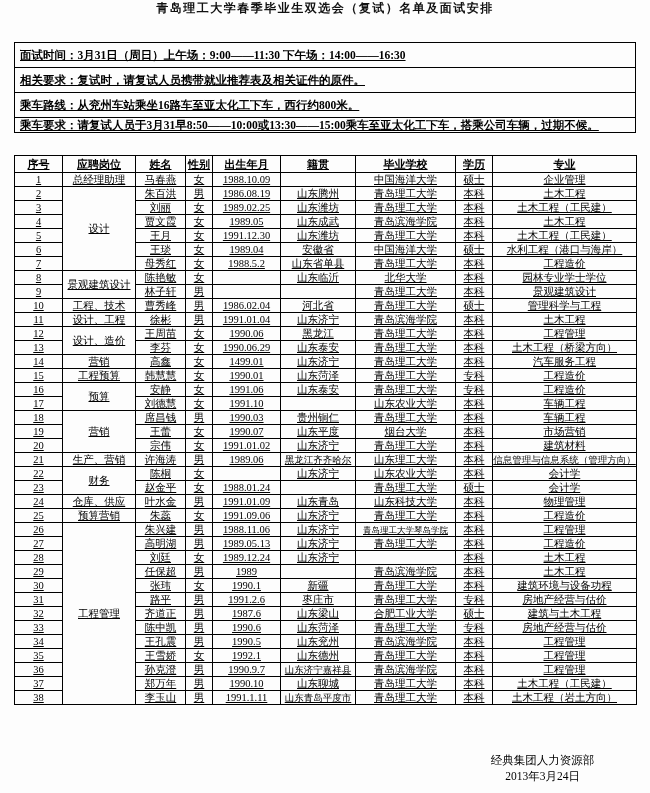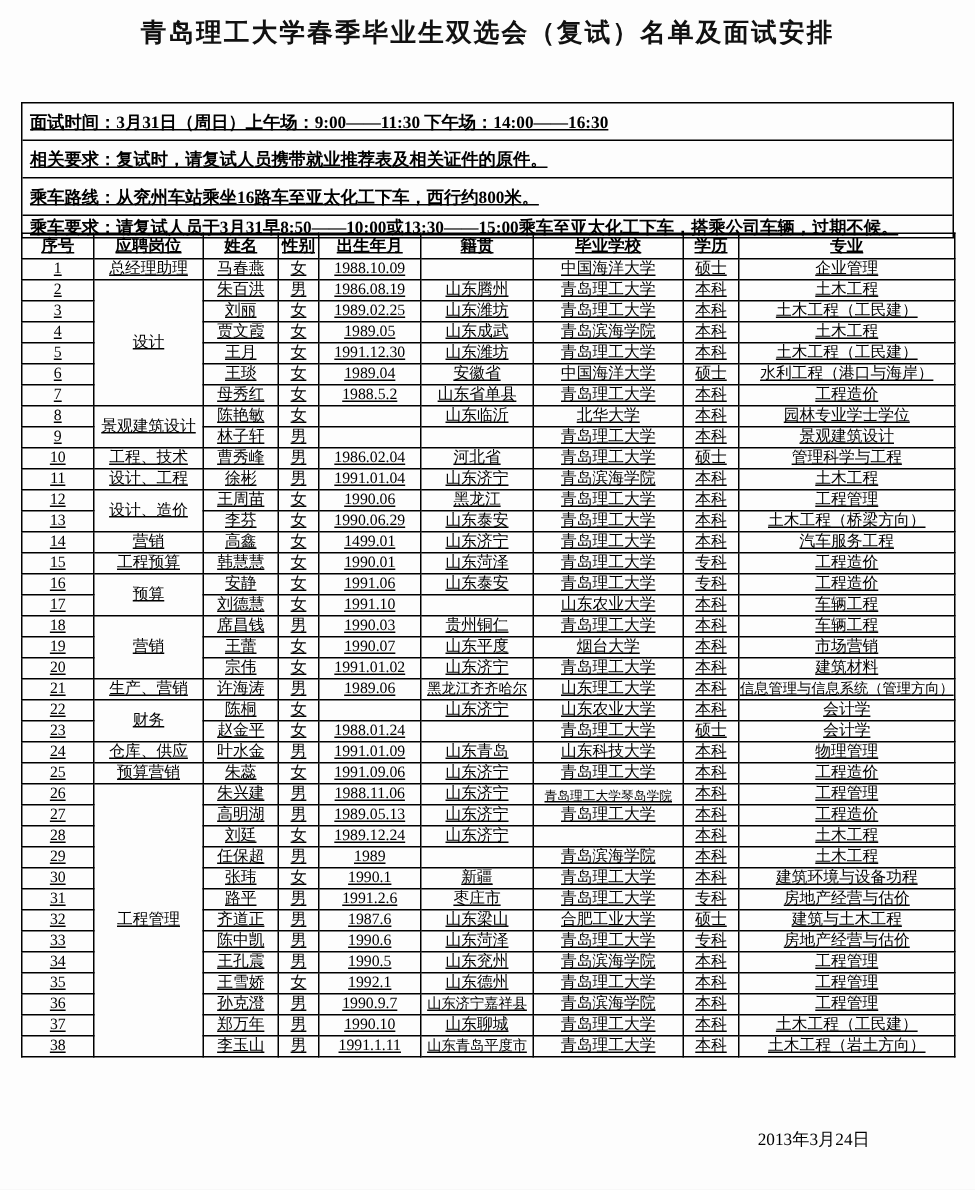--- a/index.html
+++ b/index.html
@@ -2,27 +2,26 @@
 <html><head>
 <meta charset="utf-8">
 <style>
   * { margin:0; padding:0; box-sizing:border-box; }
   body { background:#e8e8e8; font-family:"Liberation Serif", serif; }
   .page {
     position:relative; width:650px; height:793px; background:#fdfdfd;
     margin:0 auto; color:#000; overflow:hidden;
   }
   .doc-title {
-    padding-top:10px; text-align:center; font-size:17px; font-weight:bold;
+    padding-top:0; text-align:center; font-size:12px; font-weight:bold;
     letter-spacing:1.5px; color:#111;
   }
   .info-box {
     position:absolute; left:14px; top:42px; width:622px;
     border:1.5px solid #000;
-    margin-top:26px;
   }
   .info-line {
     border-bottom:1px solid #000; height:25px; display:flex; align-items:center;
     padding-left:5px; font-size:11.5px; font-weight:bold; white-space:nowrap;
   }
   .info-line:nth-child(4){ height:24px; }
   .info-line:last-child { border-bottom:none; height:14px; }
   .info-line span { text-decoration:underline; }
   .roster { position:absolute; left:14px; top:155px; width:622px; }
   table {
@@ -488,16 +487,17 @@
             <td class="small">山东青岛平度市</td>
             <td>青岛理工大学</td>
             <td>本科</td>
             <td>土木工程（岩土方向）</td>
           </tr>
         </tbody>
     </table>
   </div>
 
   <div class="doc-footer">
+    <div>经典集团人力资源部</div>
     <div>2013年3月24日</div>
   </div>
 
 </div>
 
 </body></html>

